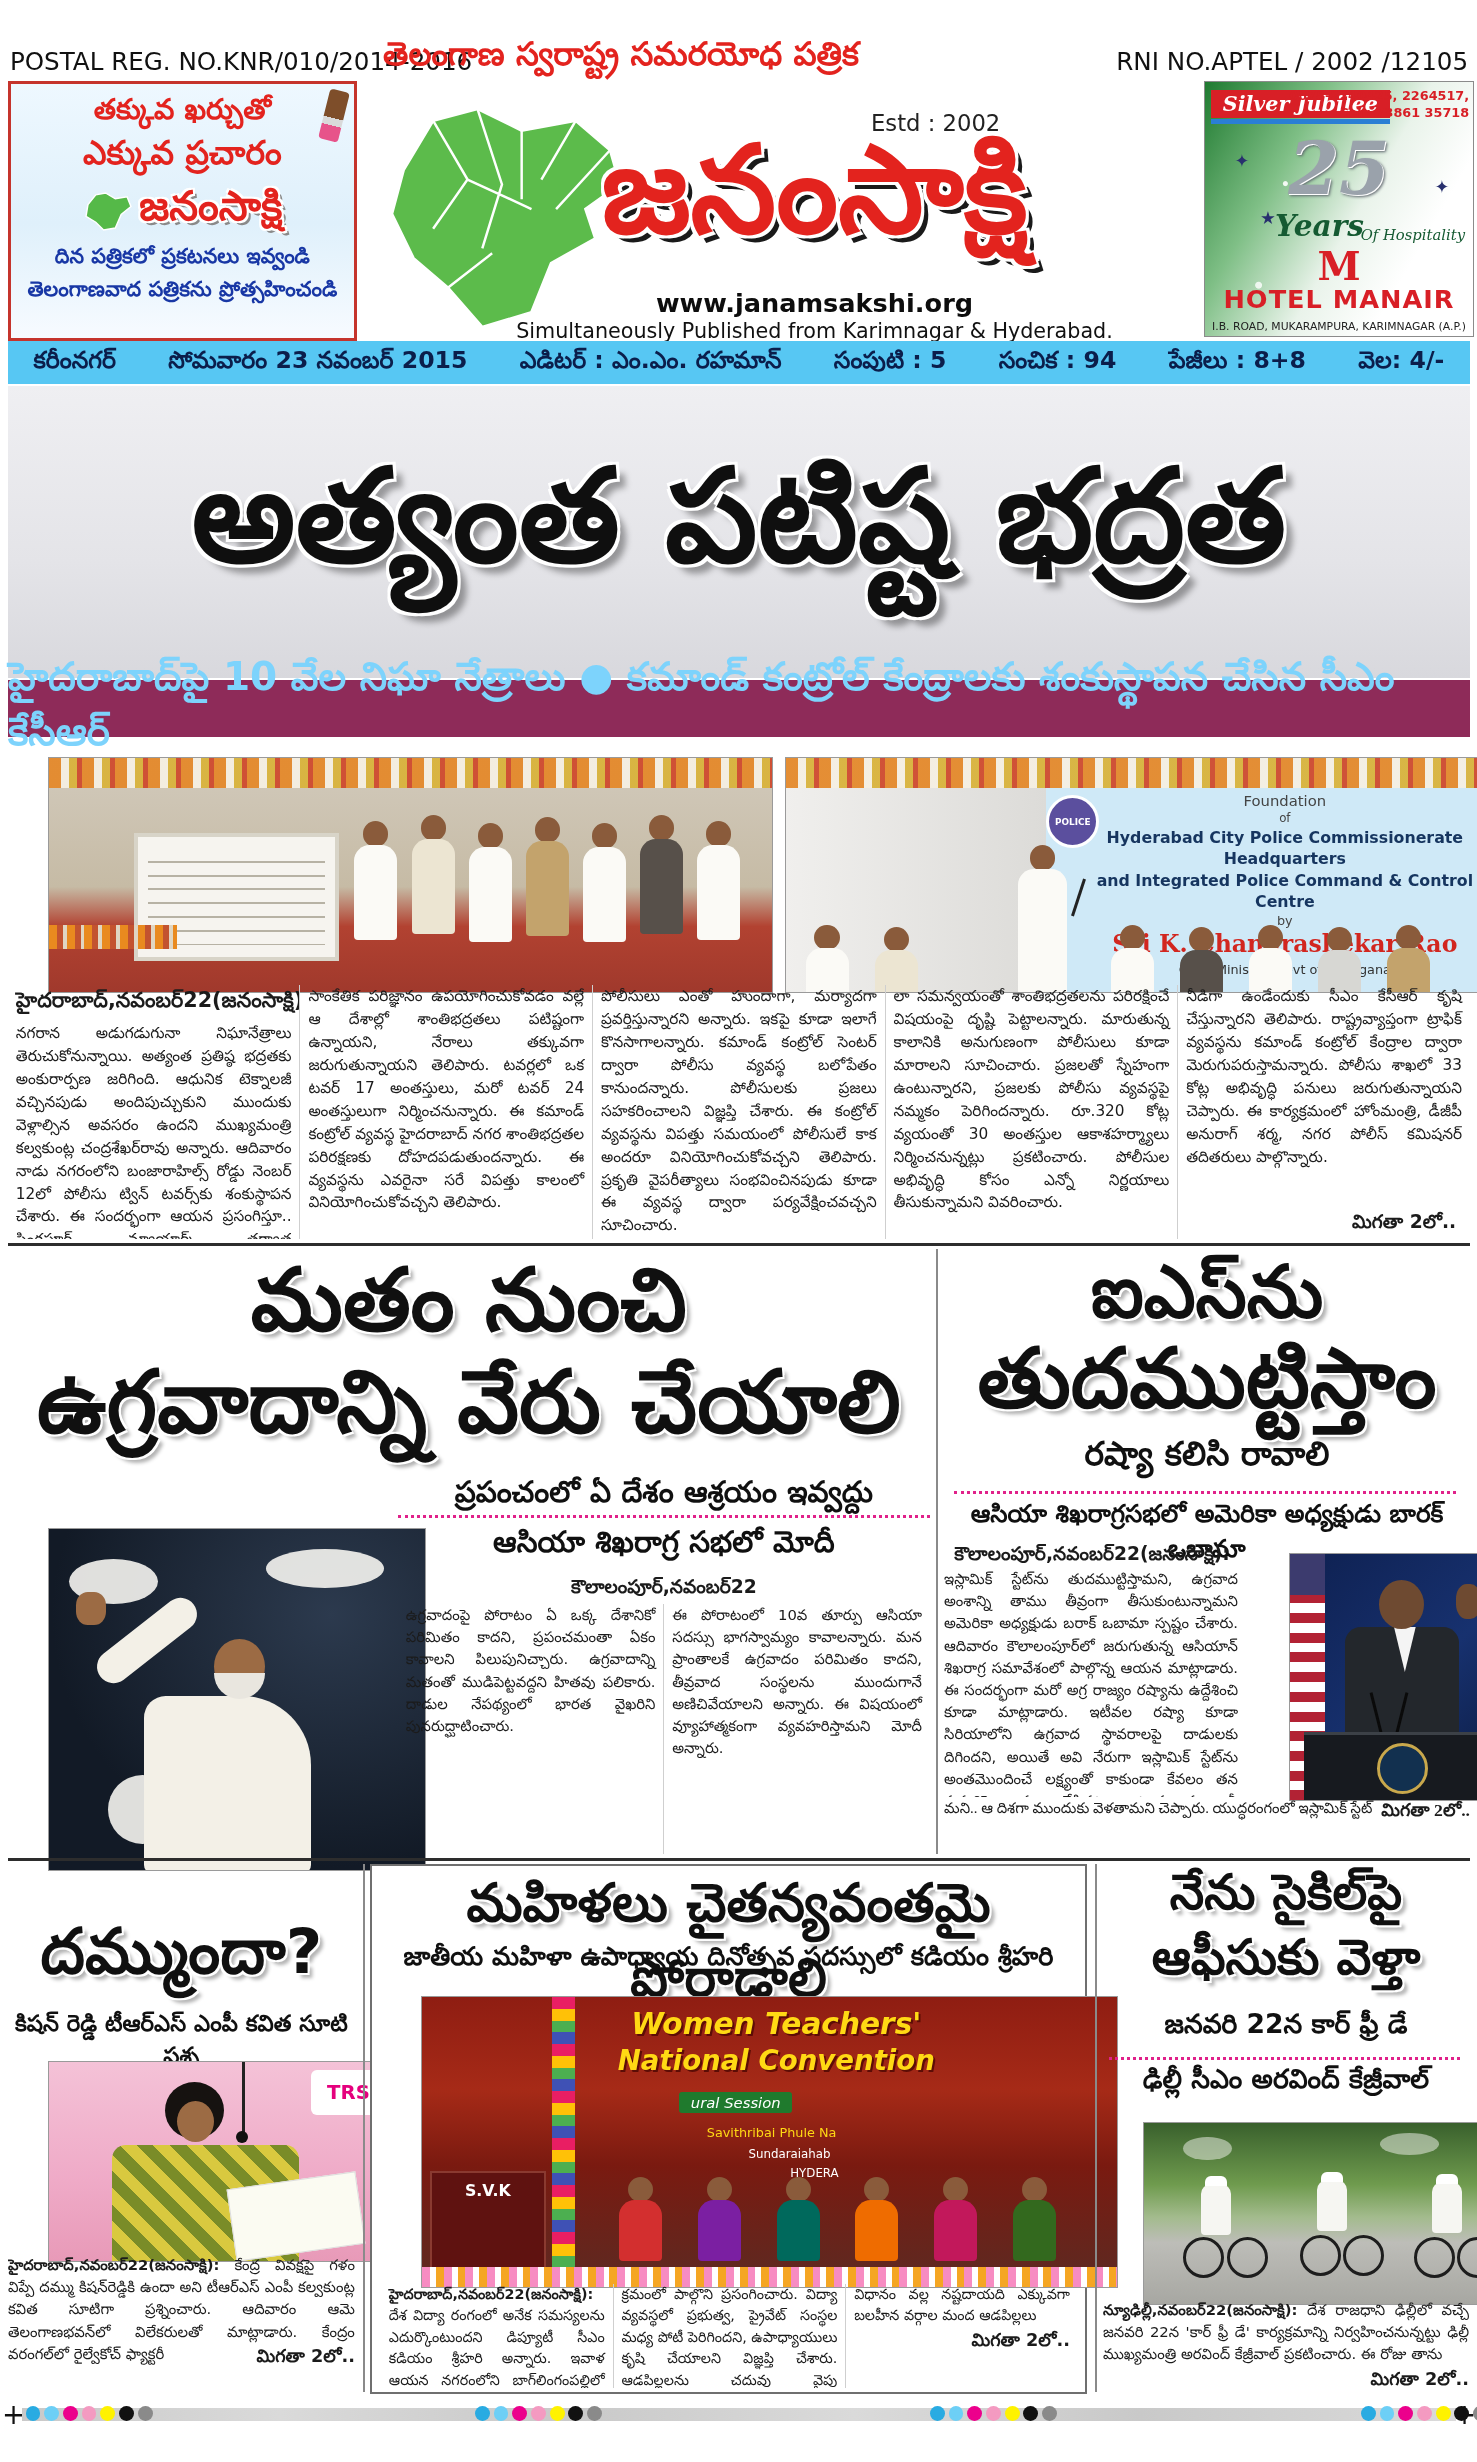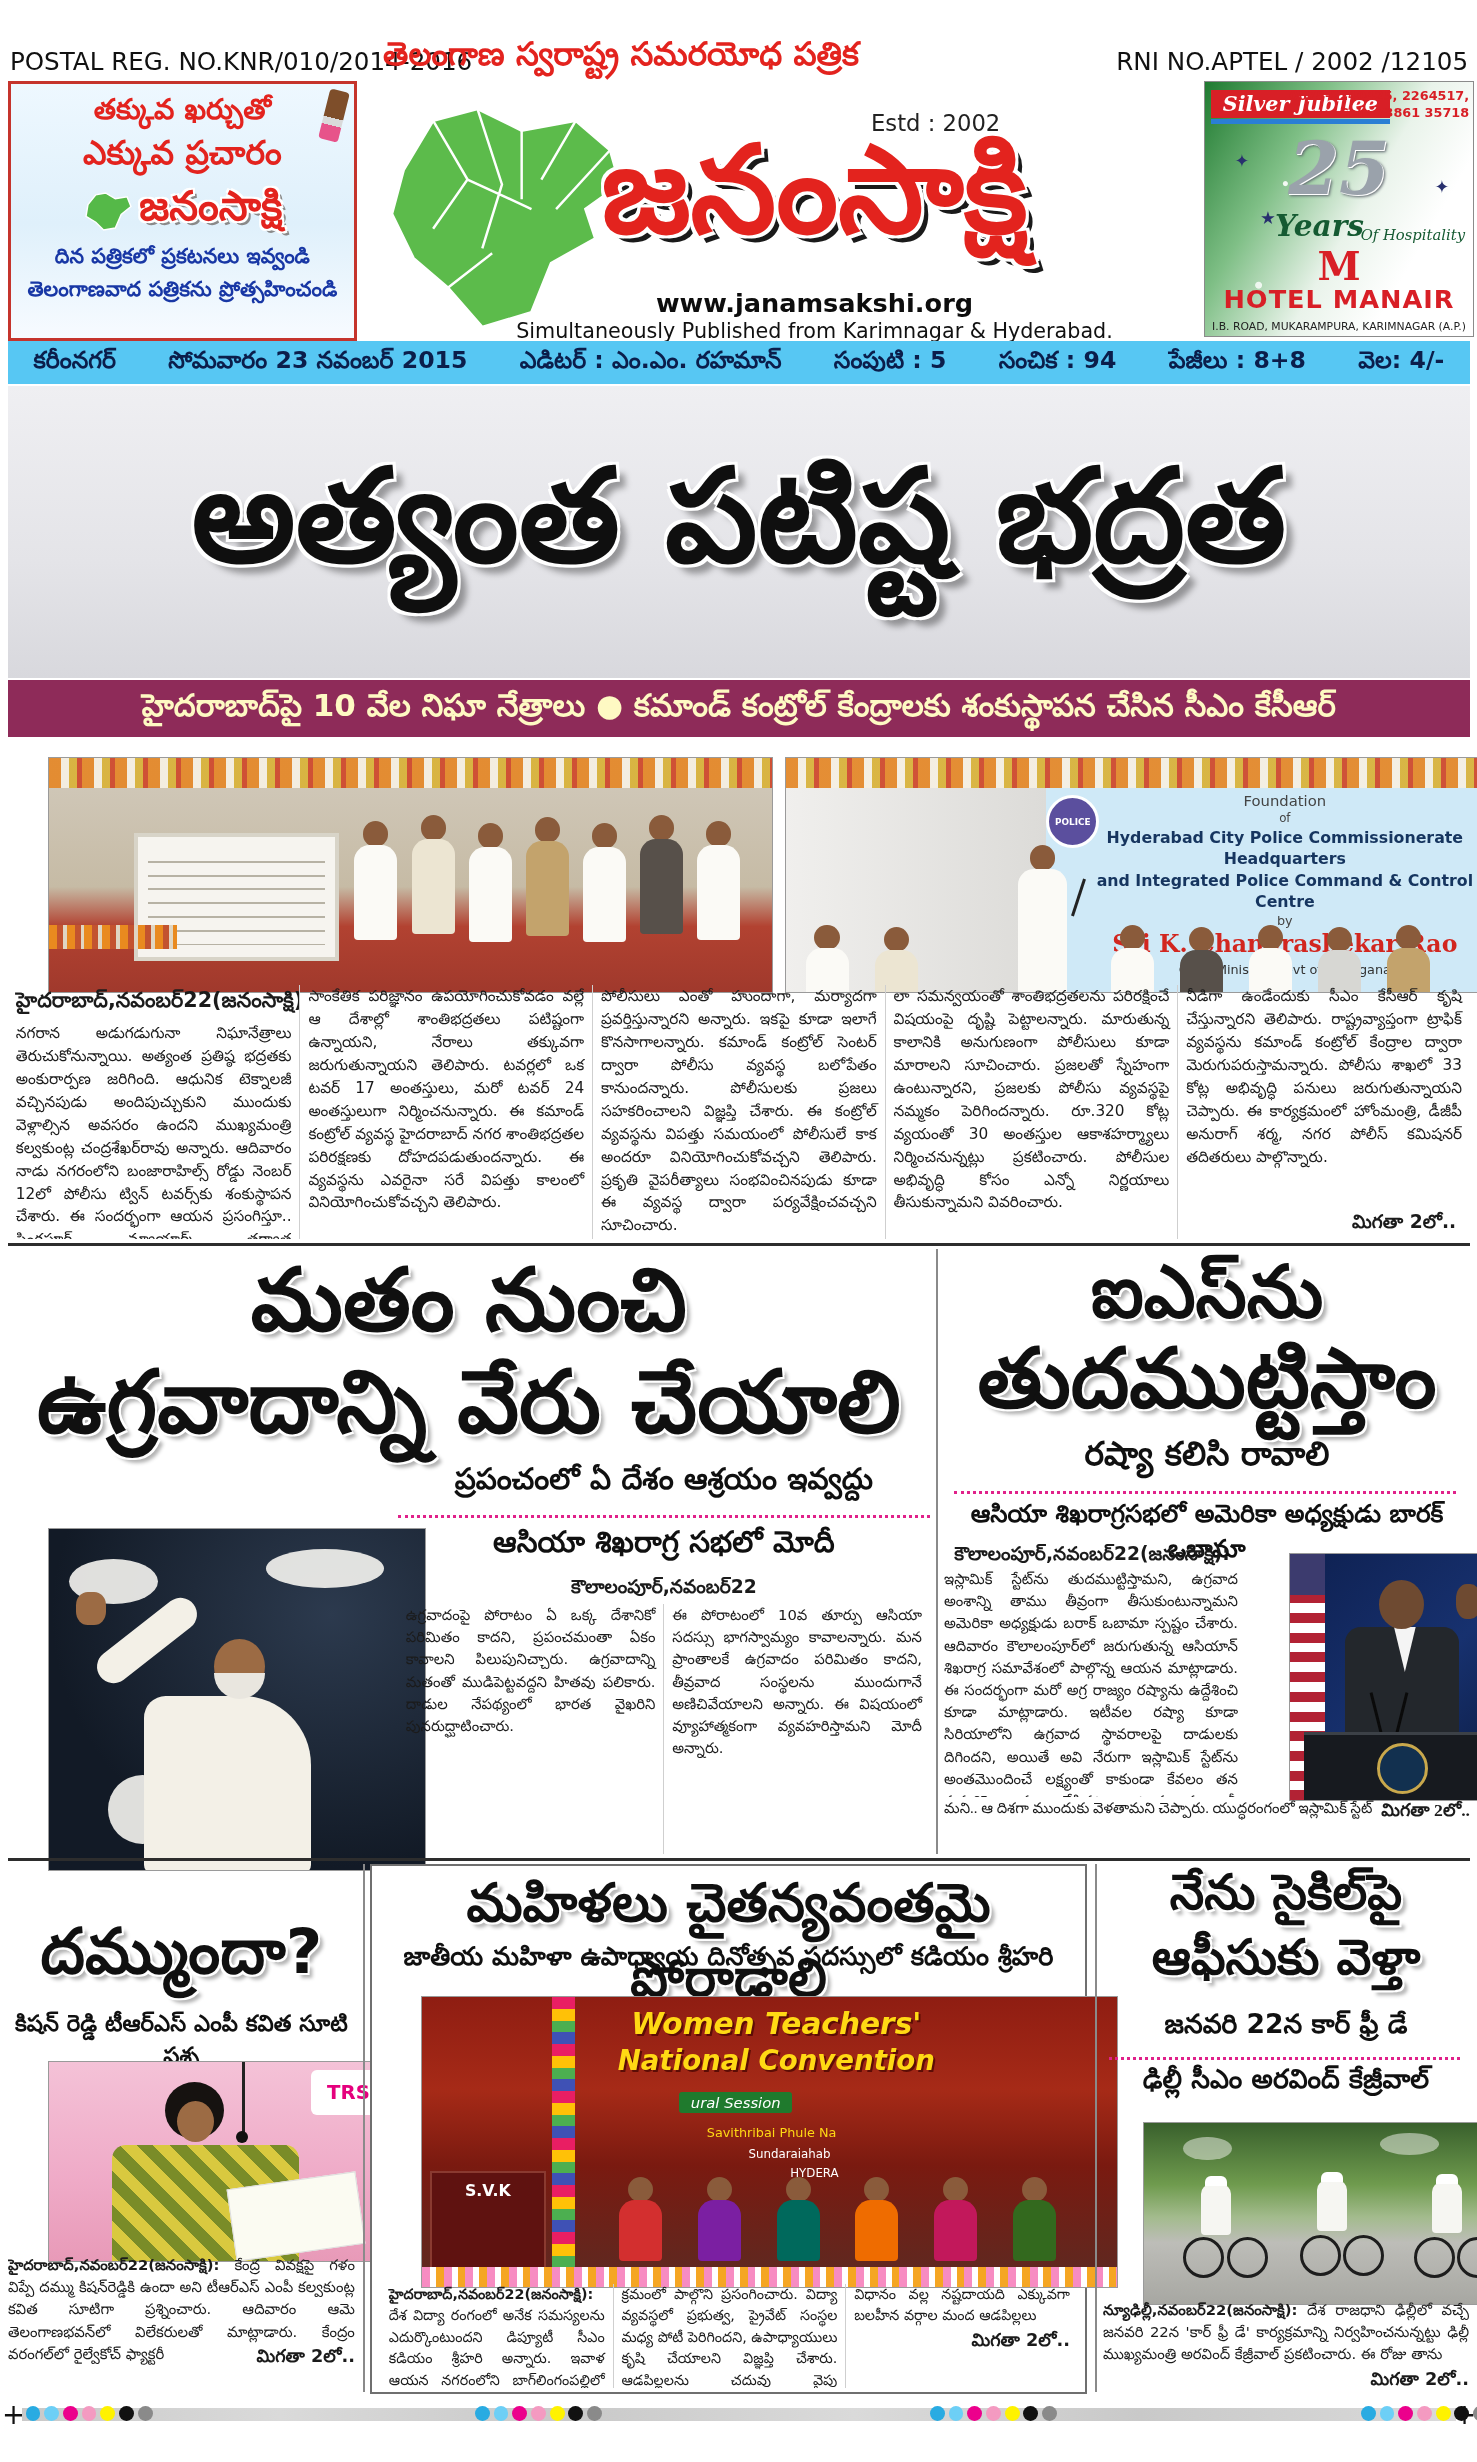--- a/index.html
+++ b/index.html
@@ -60,21 +60,21 @@
 
   .datebar{left:7.9px;top:341px;width:1462px;height:43px;background:#57c7f3;display:flex;align-items:center;
            justify-content:space-between;padding:0 25.6px;box-sizing:border-box;font-size:23.6px;font-weight:bold;color:#0b1e4b;}
 
   
   .lead-bg{left:7.9px;top:386px;width:1462px;height:292px;
            background:linear-gradient(180deg,#efeff2 0%,#e4e4e8 60%,#d8d8dd 100%);}
   .lead-h{left:7.9px;top:386px;width:1462px;height:292px;margin:0;display:flex;align-items:center;justify-content:center;
           font-size:130px;font-weight:800;color:#0f0f0f;
           text-shadow:-3px -3px 0 #fff,3px -3px 0 #fff,-3px 3px 0 #fff,3px 3px 0 #fff,8.9px 8.9px 6.9px rgba(0,0,0,.35);}
-  .strap{left:7.9px;top:680px;width:1462px;height:57px;background:#8e2b59;color:#fef9c3;font-size:31px;font-weight:bold;
+  .strap{left:7.9px;top:680px;width:1462px;height:57px;background:#8e2b59;color:#7dd3fc;font-size:39px;font-weight:bold;
          display:flex;align-items:center;justify-content:center;}
 
   .photo{position:absolute;overflow:hidden;border:1px solid #9a9a9a;box-sizing:border-box;}
   .ph-lead-l{left:7.9px;top:741px;width:725px;height:236px;
              background:linear-gradient(180deg,#d2cabc 0%,#c6bba5 55%,#b24231 72%,#a0392c 100%);}
   .ph-lead-r{left:745px;top:741px;width:725px;height:236px;background:#cfe9f7;}
   .garland{position:absolute;left:0;top:0;width:100%;height:29.6px;opacity:.95;
            background:repeating-linear-gradient(90deg,#e4892b 0 11.8px,#f5efe2 11.8px 19.7px,#d9b33c 19.7px 27.6px,#cf4a2e 27.6px 33px);}
   .plaque{position:absolute;left:85px;top:75px;width:197px;height:120px;background:#f6f4ef;border:4.9px solid #d8d4c8;}
   .plaque-lines{position:absolute;left:9.9px;right:9.9px;top:11.8px;bottom:11.8px;
@@ -358,21 +358,21 @@
     <figure class="photo ph-modi">
       <div class="blob" style="left:19.7px;top:29.6px;width:89px;height:45px;"></div>
       <div class="blob" style="left:217px;top:19.7px;width:118px;height:39px;"></div>
       <div class="blob" style="left:59px;top:246px;width:69px;height:69px;"></div>
       <div class="modi-arm"></div>
       <div class="modi-hand"></div>
       <div class="modi-torso"></div>
       <div class="modi-head"></div>
       <div class="modi-beard"></div>
     </figure>
-    <div class="abs subhead" style="left:390px;top:213px;width:532px;">ప్రపంచంలో ఏ దేశం ఆశ్రయం ఇవ్వద్దు</div>
+    <div class="abs subhead" style="left:390px;top:226px;width:532px;">ప్రపంచంలో ఏ దేశం ఆశ్రయం ఇవ్వద్దు</div>
     <div class="abs dotted" style="left:390px;top:258px;width:532px;"></div>
     <div class="abs subhead" style="left:390px;top:276px;width:532px;">ఆసియా శిఖరాగ్ర సభలో మోదీ</div>
     <div class="abs art-dateline" style="left:390px;top:327px;width:532px;">కౌలాలంపూర్,నవంబర్22</div>
     <div class="abs flow3" style="left:390px;top:355px;width:532px;height:250px;">
       <div class="bodycol"><span>ఉగ్రవాదంపై పోరాటం ఏ ఒక్క దేశానికో పరిమితం కాదని, ప్రపంచమంతా ఏకం కావాలని పిలుపునిచ్చారు. ఉగ్రవాదాన్ని మతంతో ముడిపెట్టవద్దని హితవు పలికారు. దాడుల నేపథ్యంలో భారత వైఖరిని పునరుద్ఘాటించారు.</span></div>
       <div class="bodycol"><span>ఈ పోరాటంలో 10వ తూర్పు ఆసియా సదస్సు భాగస్వామ్యం కావాలన్నారు. మన ప్రాంతాలకే ఉగ్రవాదం పరిమితం కాదని, తీవ్రవాద సంస్థలను ముందుగానే అణిచివేయాలని అన్నారు. ఈ విషయంలో వ్యూహాత్మకంగా వ్యవహరిస్తామని మోదీ అన్నారు.</span></div>
     </div>
   </section>
 
   <div class="abs vrule" style="left:936px;top:1249px;height:605px;"></div>

